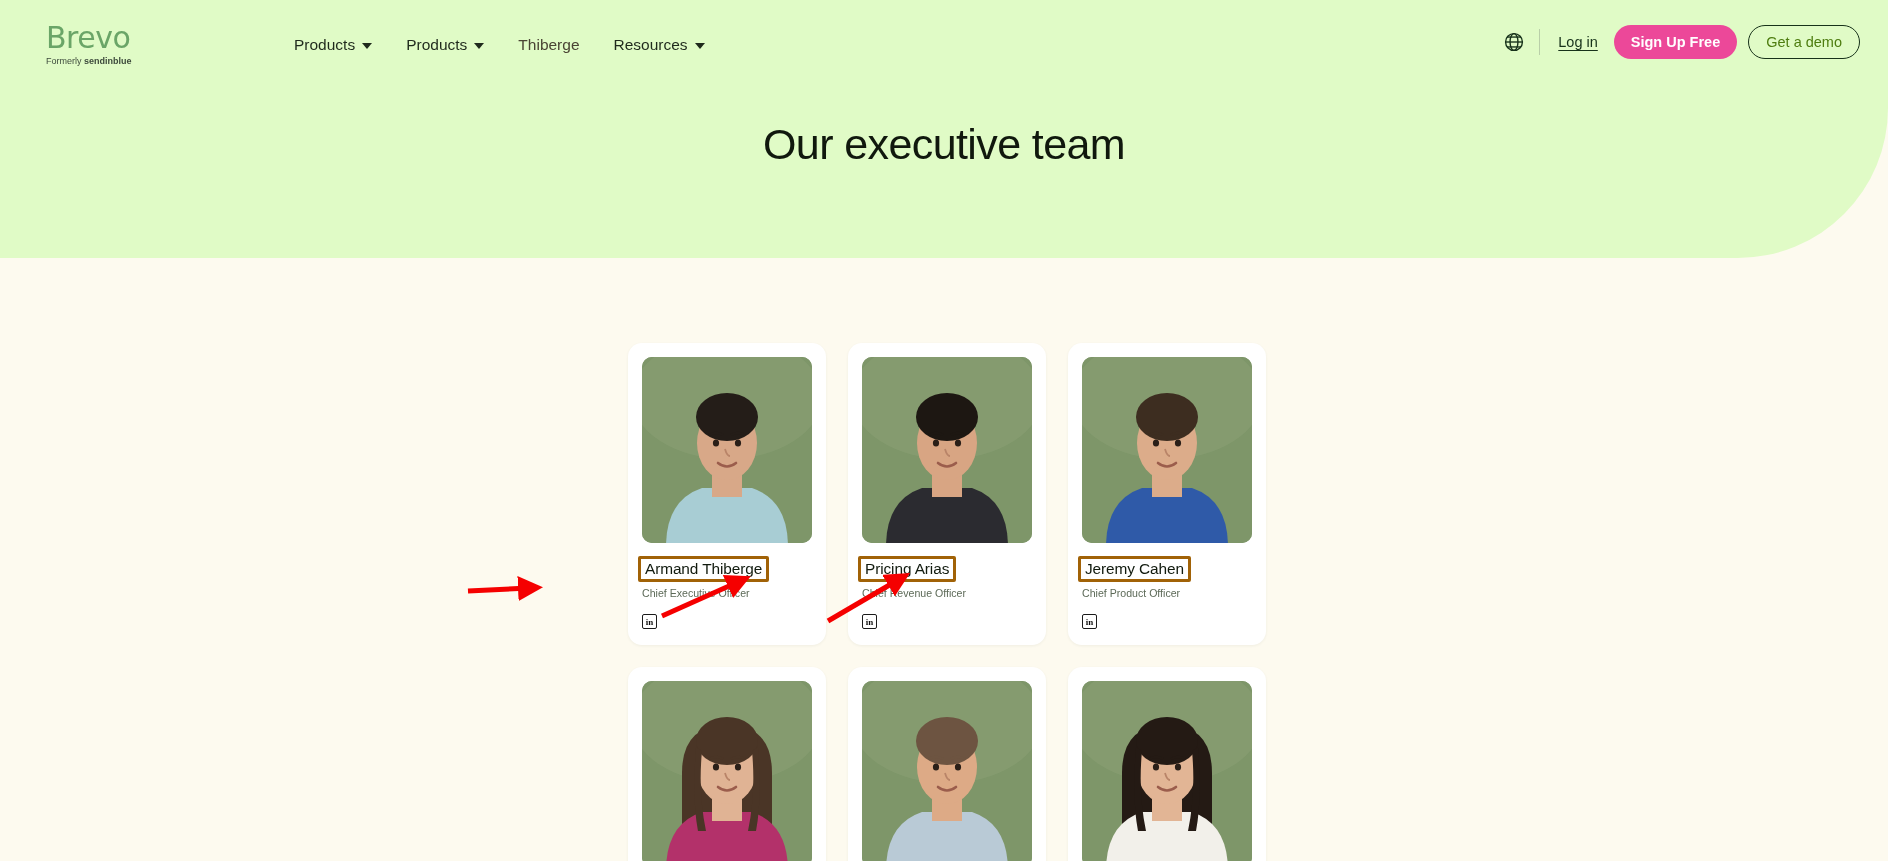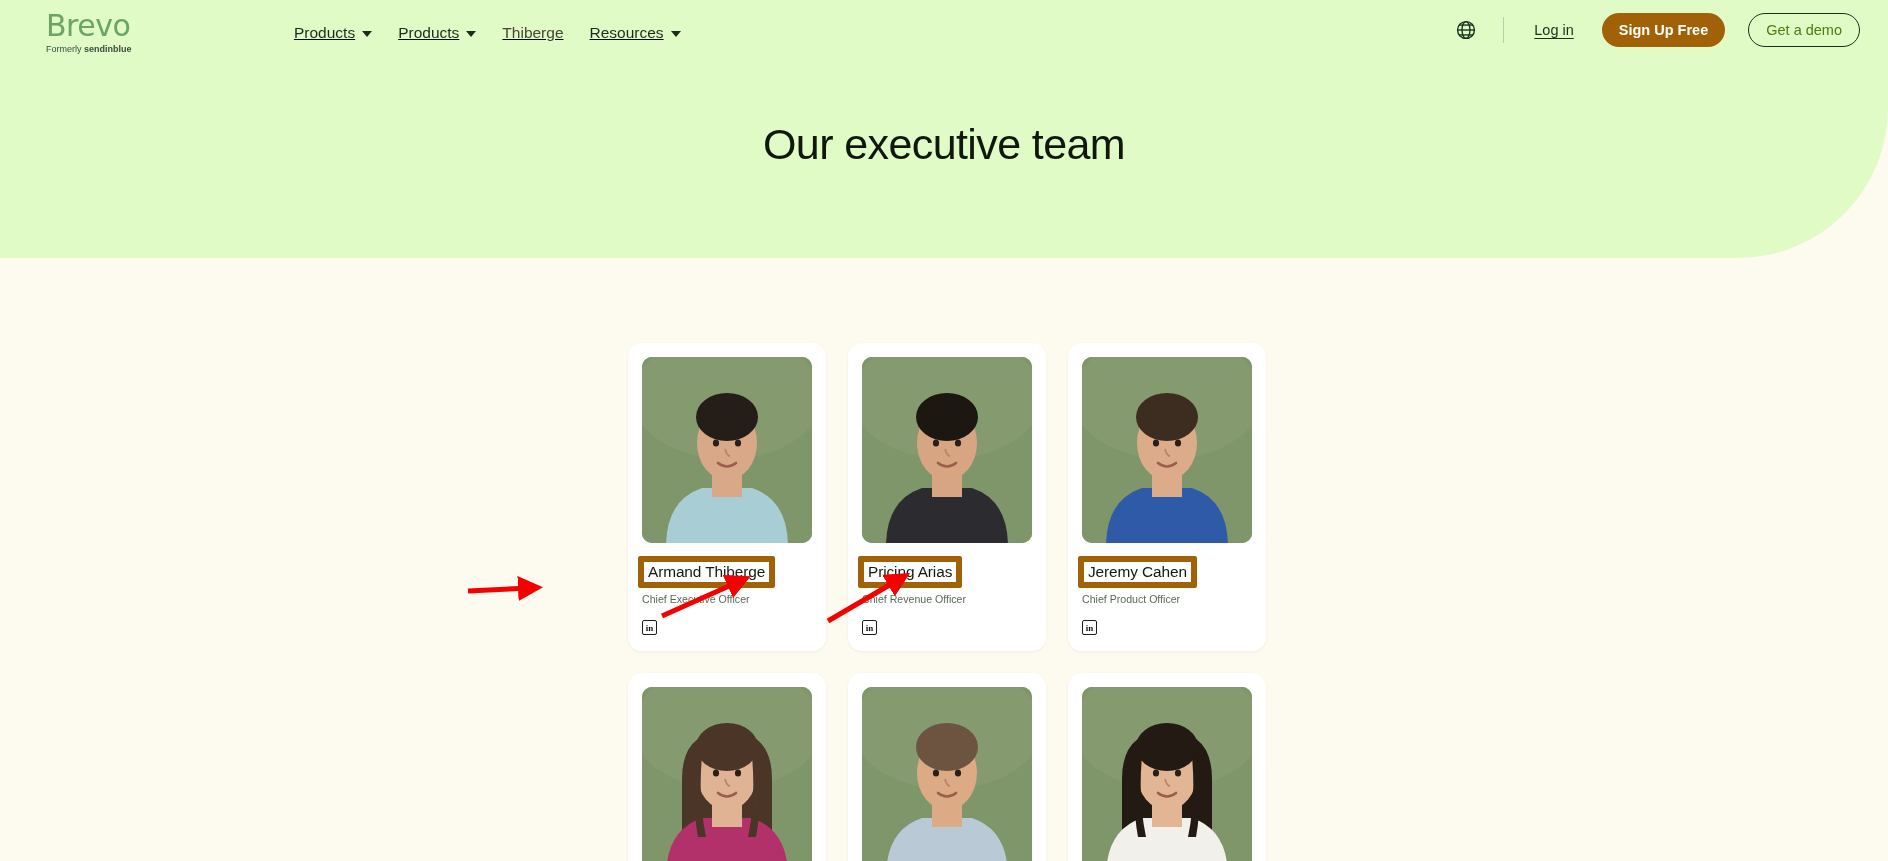--- a/index.html
+++ b/index.html
@@ -23,21 +23,21 @@
     width: 1888px;
     height: 258px;
     background: #e0fbc6;
     border-bottom-right-radius: 150px;
     z-index: 0;
   }
 
   
   .navbar {
     position: absolute;
-    top: 0; left: 0;
+    top: 12px; left: 0;
     width: 1888px;
     height: 70px;
     display: flex;
     align-items: center;
     z-index: 5;
   }
 
   .logo-block {
     position: absolute;
     left: 46px;
@@ -60,22 +60,21 @@
     white-space: nowrap;
   }
   .logo-sub b { font-weight: 700; }
 
   .nav-links {
     position: absolute;
     left: 294px;
     top: 24px;
     display: flex;
     align-items: center;
-    gap: 26px;
-    text-decoration: underline;
+    gap: 34px;
   }
   .nav-link {
     display: flex;
     align-items: center;
     gap: 7px;
     font-size: 15.5px;
     color: #1f2a1c;
     cursor: pointer;
     white-space: nowrap;
   }
@@ -88,21 +87,21 @@
     border-top: 6px solid #1f2a1c;
     margin-top: 2px;
   }
 
   .nav-right {
     position: absolute;
     right: 28px;
     top: 13px;
     display: flex;
     align-items: center;
-    gap: 12px;
+    gap: 0;
   }
   .globe-btn {
     width: 22px; height: 22px;
     margin-right: 14px;
     cursor: pointer;
   }
   .nav-divider {
     width: 1px;
     height: 26px;
     background: #b9cfa8;
@@ -111,21 +110,21 @@
   .login-link {
     font-size: 14.5px;
     color: #17321a;
     text-decoration: underline;
     text-underline-offset: 3px;
     cursor: pointer;
     margin-right: 16px;
     white-space: nowrap;
   }
   .btn-signup {
-    background: #a16207;
+    background: #ec4899;
     color: #ffffff;
     font-size: 14.5px;
     font-weight: 700;
     padding: 9px 17px;
     border-radius: 22px;
     border: none;
     cursor: pointer;
     white-space: nowrap;
     margin-right: 11px;
     font-family: "Liberation Sans", sans-serif;
@@ -225,21 +224,21 @@
     font-size: 9px;
     font-weight: 700;
     color: #111;
     cursor: pointer;
     font-family: Liberation Serif, serif;
   }
 
   
   .member-card.flagged .member-name {
     display: inline-block;
-    border: 6px solid #a16207;
+    border: 3px solid #a16207;
     padding: 0px 4px 1px 4px;
     margin-left: -4px;
     border-radius: 2px;
   }
 
   
   .annot-layer {
     position: absolute;
     top: 0; left: 0;
     width: 1888px; height: 861px;

